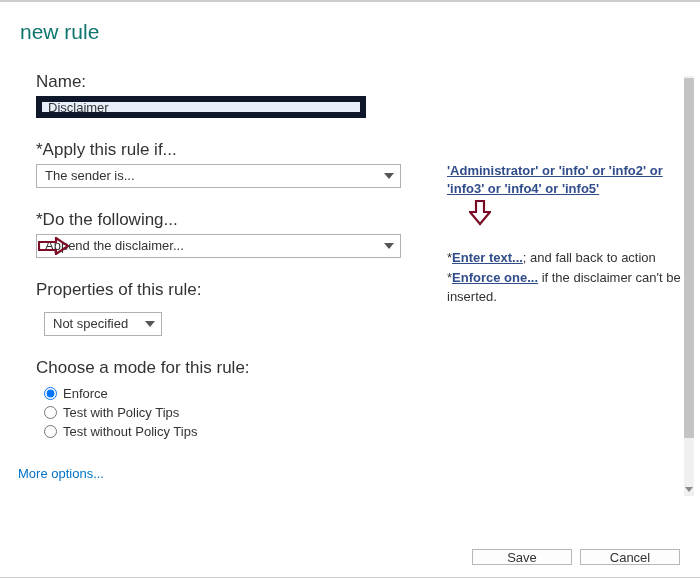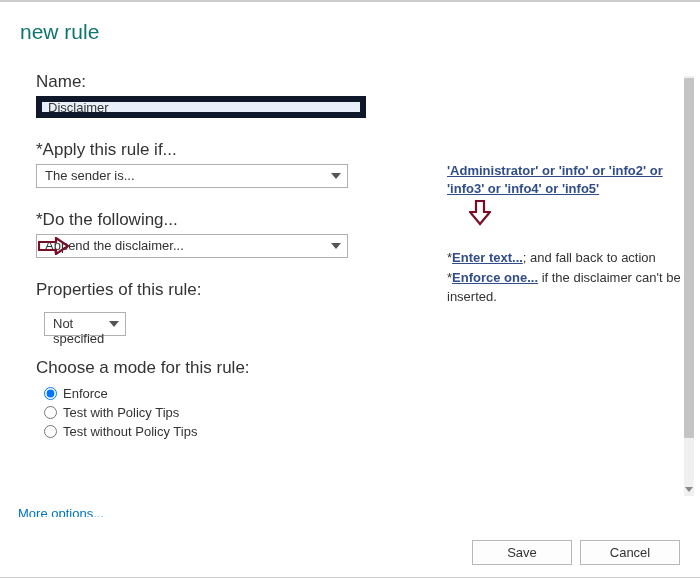--- a/index.html
+++ b/index.html
@@ -54,38 +54,38 @@
   .text-input {
     width: 330px;
     height: 22px;
     border: 6px solid #0f172a;
     background: #e8effa;
     padding: 1px 6px;
     font-size: 13px;
     color: #333;
   }
   .select-like {
-    width: 312px;
+    width: 365px;
     height: 24px;
     border: 1px solid #b0b0b0;
     background: #fff;
     position: relative;
     padding: 3px 22px 3px 8px;
     font-size: 13px;
     color: #333;
     cursor: pointer;
   }
   .select-like .caret {
     position: absolute;
     right: 6px;
     top: 50%;
     transform: translateY(-50%);
   }
   .small-select {
-    width: 82px;
+    width: 118px;
     height: 24px;
     border: 1px solid #b0b0b0;
     background: #fff;
     position: relative;
     padding: 3px 22px 3px 8px;
     font-size: 13px;
     margin-left: 8px;
     cursor: pointer;
   }
   .small-select .caret {
@@ -107,35 +107,35 @@
   .radio-row {
     display: flex;
     align-items: center;
     gap: 6px;
     margin-bottom: 4px;
   }
   .radio-row input { margin: 0; }
   .more-options {
     position: absolute;
     left: 18px;
-    top: 434px;
+    top: 394px;
     color: #0072c6;
     font-size: 13px;
     cursor: pointer;
   }
   .footer {
     position: absolute;
     bottom: 12px;
     right: 20px;
     display: flex;
     gap: 8px;
   }
   .btn {
     width: 100px;
-    height: 25px;
+    height: 16px;
     border: 1px solid #b8b8b8;
     background: #fdfdfd;
     font-size: 13px;
     color: #333;
     cursor: pointer;
     display: flex;
     align-items: center;
     justify-content: center;
   }
   .arrow-annot {

